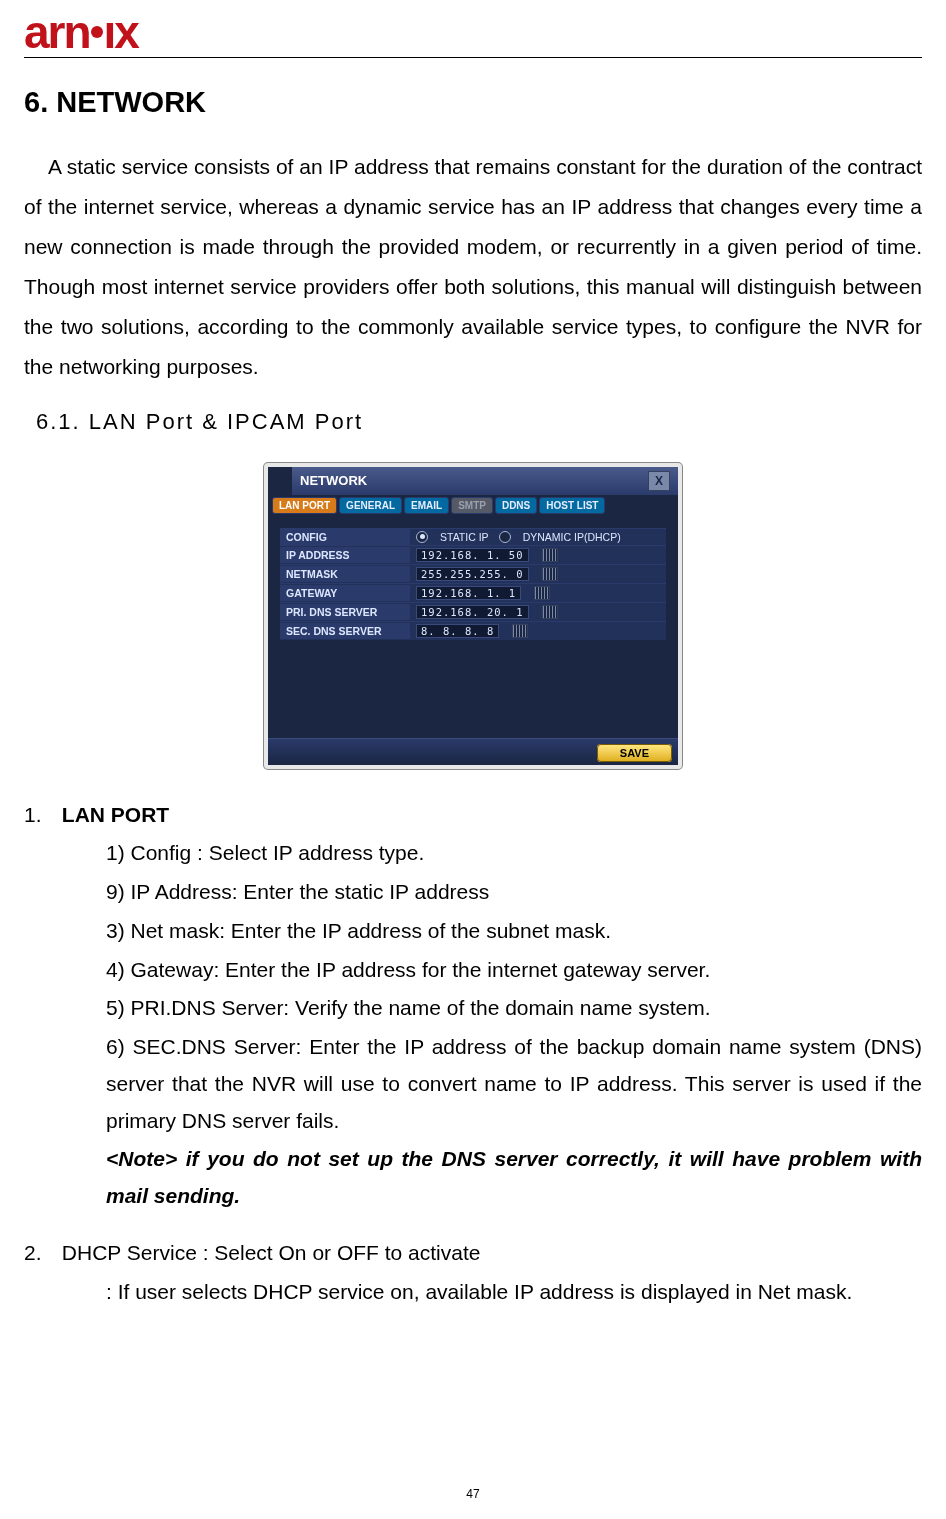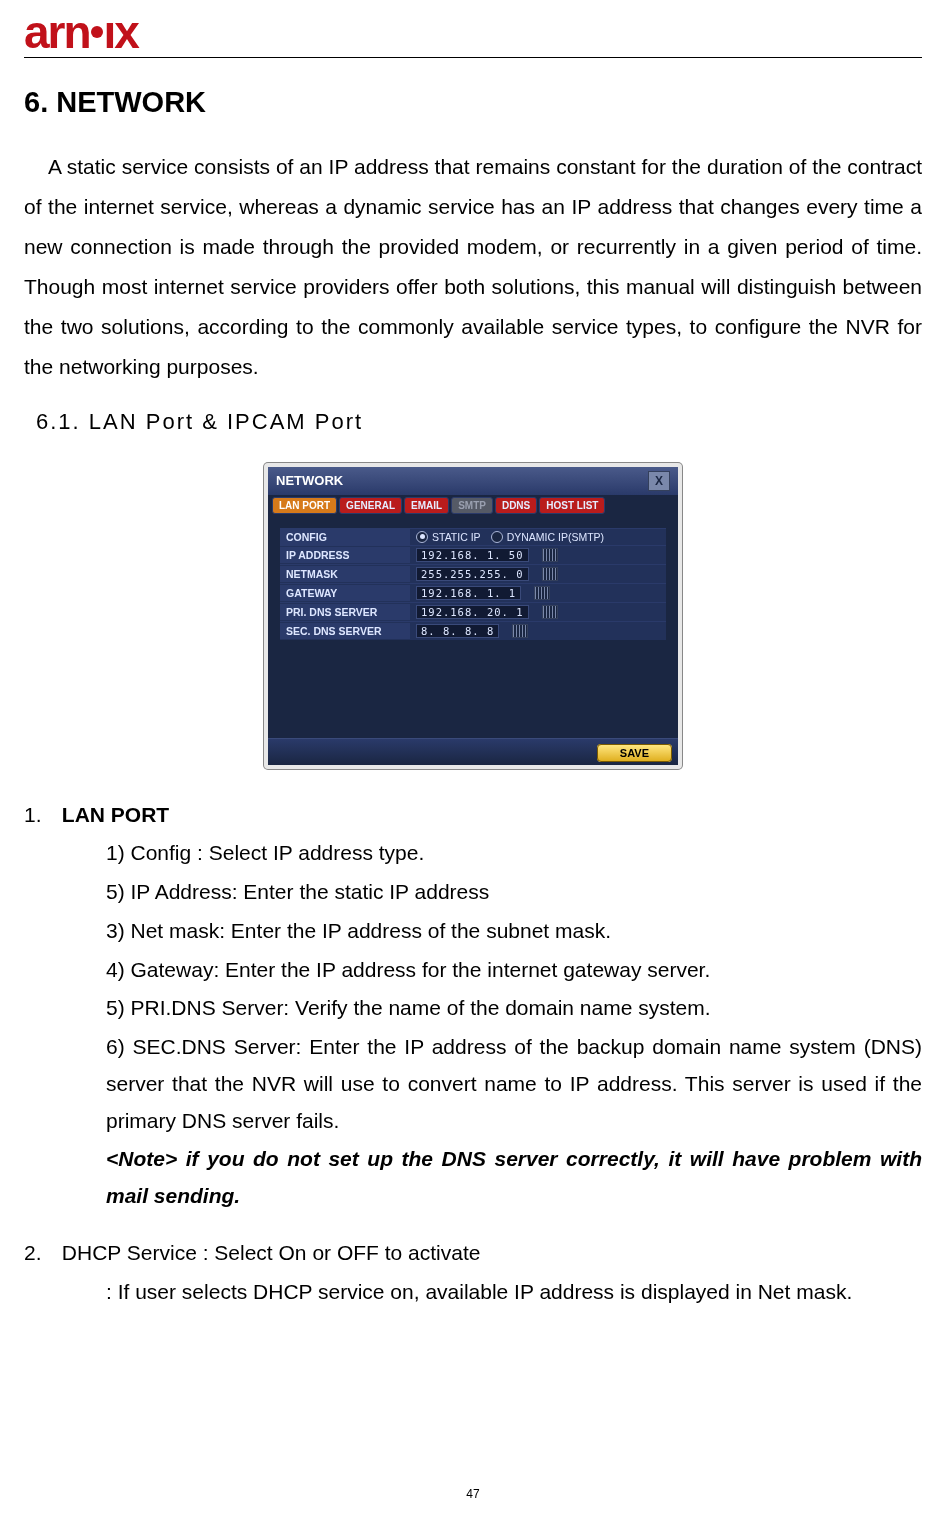--- a/index.html
+++ b/index.html
@@ -74,20 +74,21 @@
   }
   .net-title {
     background: linear-gradient(#4a5a8a, #2a3a6a);
     color: #fff;
     font-size: 13px;
     font-weight: bold;
     padding: 4px 8px;
     display: flex;
     align-items: center;
     position: relative;
+    margin-left: 24px;
   }
   .net-title .close {
     margin-left: auto;
     width: 20px;
     height: 18px;
     background: #7a88aa;
     border: 1px solid #34405c;
     display: flex;
     align-items: center;
     justify-content: center;
@@ -99,21 +100,21 @@
     display: flex;
     gap: 2px;
     padding: 2px 4px;
     background: #1a2642;
   }
   .tab {
     font-size: 10px;
     font-weight: bold;
     padding: 2px 6px;
     border-radius: 3px;
-    background: #b91c1c;
+    background: #0369a1;
     color: #e6edff;
     border: 1px solid #2a3a6a;
   }
   .tab.active {
     background: #d67a1a;
     color: #fff;
   }
   .tab.disabled {
     background: #555a66;
     color: #9aa0b0;
@@ -135,21 +136,21 @@
     background: #2a3a6a;
     font-weight: bold;
   }
   .field-row .value {
     flex: 1;
     padding: 2px 6px;
     display: flex;
     align-items: center;
     gap: 10px;
   }
-  .radio { display:inline-flex; align-items:center; gap:4px; }
+  .radio { display:inline-flex; align-items:center; gap:12px; }
   .radio-dot {
     width: 10px; height: 10px; border-radius: 50%;
     border: 1px solid #aab6d8; background:#1a2642;
     display:inline-flex; align-items:center; justify-content:center;
   }
   .radio-dot.sel::after { content:""; width:5px; height:5px; background:#dde6ff; border-radius:50%; }
   .ipbox {
     background: #111a33;
     border: 1px solid #3a4a7a;
     color: #dde6ff;
@@ -237,21 +238,21 @@
       <div class="field-rows">
         <div class="field-row">
           <div class="label">CONFIG</div>
           <div class="value">
             <span class="radio">
               <span class="radio-dot sel"></span>
               <span>STATIC IP</span>
             </span>
             <span class="radio">
               <span class="radio-dot"></span>
-              <span>DYNAMIC IP(SMTP)</span>
+              <span>DYNAMIC IP(DHCP)</span>
             </span>
           </div>
         </div>
         <div class="field-row">
           <div class="label">IP ADDRESS</div>
           <div class="value">
             <span class="ipbox">192.168.  1. 50</span>
             <span class="ip-grip"></span>
           </div>
         </div>
@@ -291,21 +292,21 @@
     </div>
   </div>
 
   <div class="list-block">
     <div class="list-num">
       <span class="num">1.</span>
       <span class="heading">LAN PORT</span>
     </div>
     <div class="sub-items">
       <p>1) Config : Select IP address type.</p>
-      <p>5) IP Address: Enter the static IP address</p>
+      <p>9) IP Address: Enter the static IP address</p>
       <p>3) Net mask: Enter the IP address of the subnet mask.</p>
       <p>4) Gateway: Enter the IP address for the internet gateway server.</p>
       <p>5) PRI.DNS Server: Verify the name of the domain name system.</p>
       <p>6) SEC.DNS Server: Enter the IP address of the backup domain name system (DNS) server that the NVR will use to convert name to IP address. This server is used if the primary DNS server fails.</p>
       <p class="note">&lt;Note&gt; if you do not set up the DNS server correctly, it will have problem with mail sending.</p>
     </div>
   </div>
 
   <div style="height:18px"></div>
 

